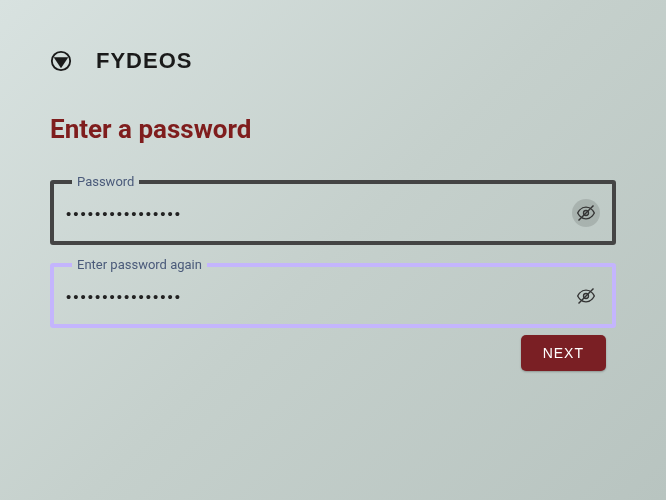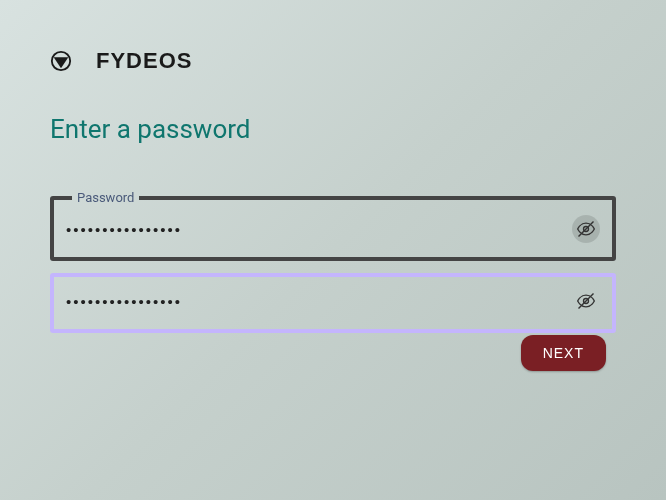--- a/index.html
+++ b/index.html
@@ -30,23 +30,23 @@
     }
     .brand-text {
       font-weight: 900;
       font-size: 22px;
       letter-spacing: 1px;
       color: #1a1a1a;
       font-family: Arial, sans-serif;
     }
     .page-title {
       font-size: 26px;
-      color: #0f766e;
-      font-weight: 400;
-      margin-bottom: 46px;
+      color: #7f1d1d;
+      font-weight: 700;
+      margin-bottom: 30px;
     }
     .eye-btn {
       background: transparent;
       border: none;
       cursor: pointer;
       padding: 4px;
       display: flex;
       align-items: center;
       justify-content: center;
       width: 28px;
@@ -66,21 +66,21 @@
       position: absolute;
       right: 60px;
       top: 335px;
       background: #7a1f24;
       color: #fff;
       border: none;
       padding: 10px 22px;
       font-size: 14px;
       letter-spacing: 1px;
       cursor: pointer;
-      border-radius: 12px;
+      border-radius: 5px;
       box-shadow: 0 1px 2px rgba(0,0,0,0.25);
     }
     
     fieldset.field {
       border: 4px solid #c4b5fd;
       border-radius: 3px;
       padding: 10px 12px 14px 12px;
       margin-bottom: 12px;
       position: relative;
     }
@@ -130,20 +130,21 @@
       <svg class="eye-svg" viewBox="0 0 24 24">
         <path d="M2 12s3.5-7 10-7 10 7 10 7-3.5 7-10 7S2 12 2 12z" stroke="#333" stroke-width="1.6" fill="none"></path>
         <circle cx="12" cy="12" r="3" stroke="#333" stroke-width="1.6" fill="none"></circle>
         <line x1="3" y1="21" x2="21" y2="3" stroke="#333" stroke-width="1.8"></line>
       </svg>
     </button>
   </div>
 </fieldset>
 
 <fieldset class="field">
+  <legend>Enter password again</legend>
   <div class="row">
     <input type="password" value="••••••••••••••••" style="">
     <button class="eye-btn">
       <svg class="eye-svg" viewBox="0 0 24 24">
         <path d="M2 12s3.5-7 10-7 10 7 10 7-3.5 7-10 7S2 12 2 12z" stroke="#333" stroke-width="1.6" fill="none"></path>
         <circle cx="12" cy="12" r="3" stroke="#333" stroke-width="1.6" fill="none"></circle>
         <line x1="3" y1="21" x2="21" y2="3" stroke="#333" stroke-width="1.8"></line>
       </svg>
     </button>
   </div>

